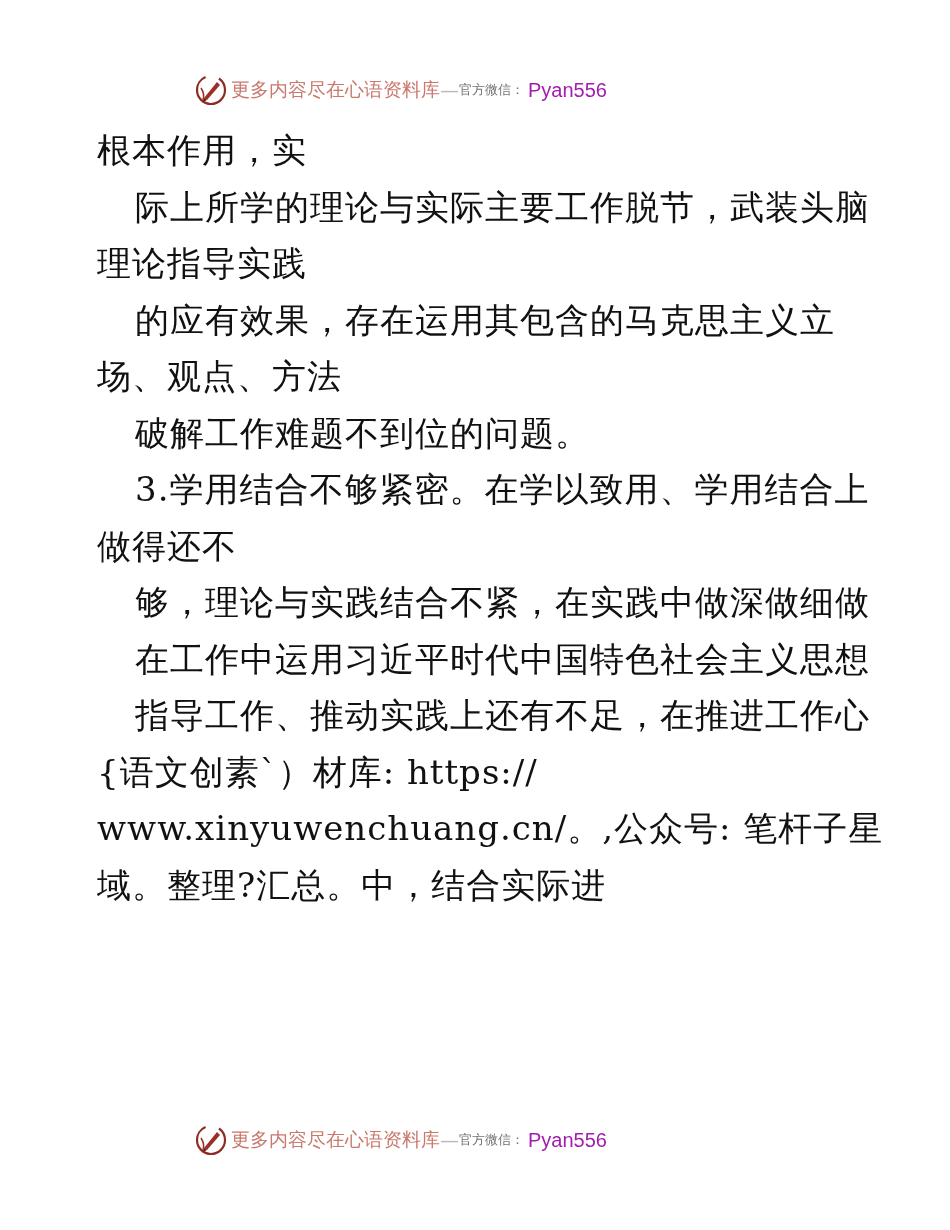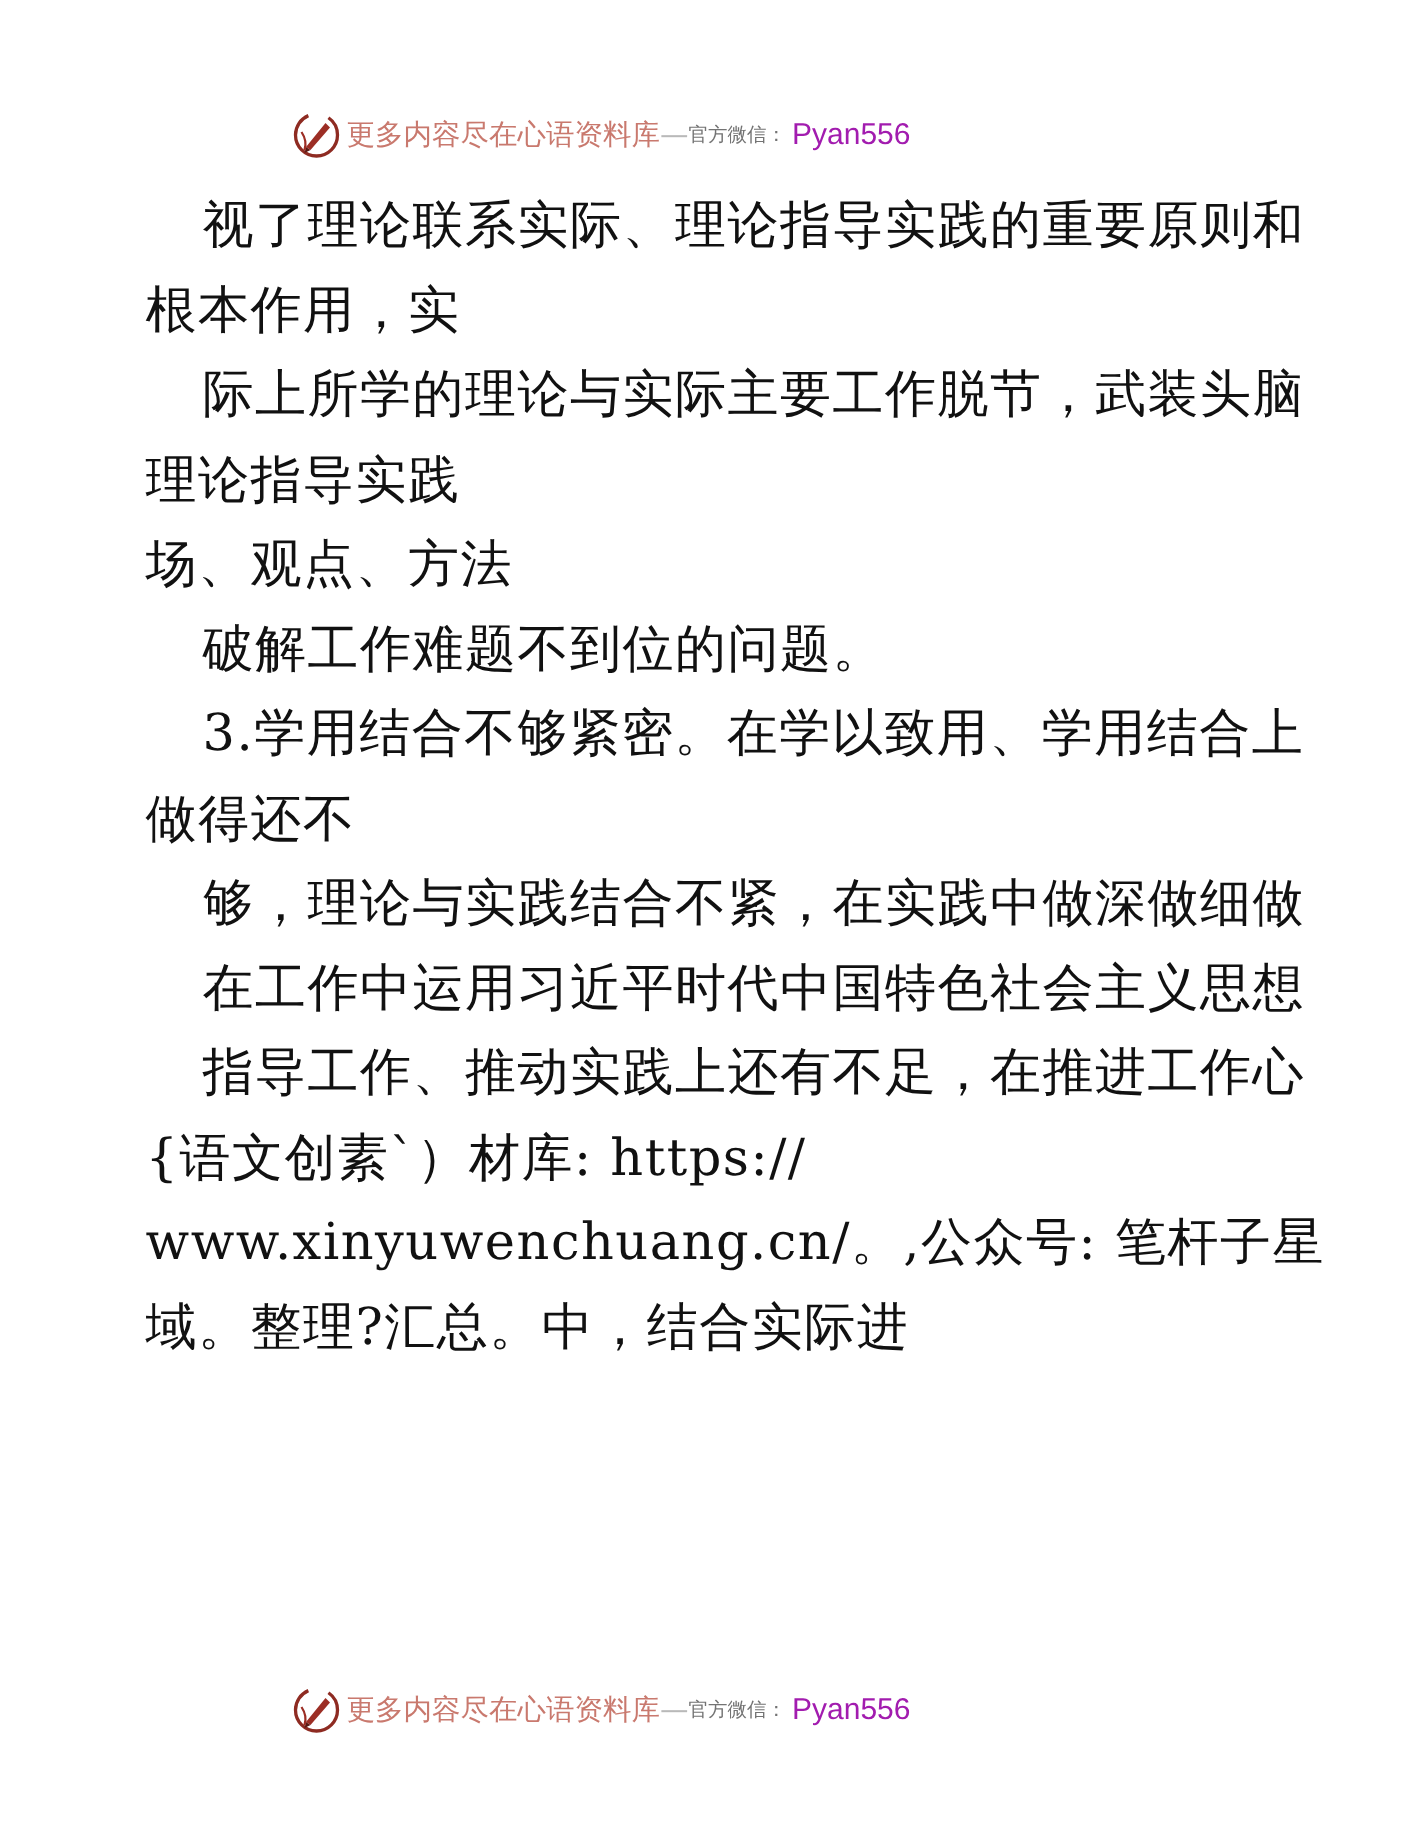--- a/index.html
+++ b/index.html
@@ -81,24 +81,24 @@
       <path d="M6 14 Q10 20 8 26" stroke="#9c2e25" stroke-width="1.5" fill="none"></path>
     </svg>
   </span>
   <span class="brand">更多内容尽在心语资料库</span>
   <span class="dash">—</span>
   <span class="wechat">官方微信：</span>
   <span class="handle">Pyan556</span>
 </div>
 
 <div class="content">
-  <div class="line indent">视了理论联系实际、理论指导实践的重要原则和</div>
   <div class="line">根本作用，实</div>
   <div class="line indent">际上所学的理论与实际主要工作脱节，武装头脑</div>
   <div class="line">理论指导实践</div>
+  <div class="line indent">的应有效果，存在运用其包含的马克思主义立</div>
   <div class="line">场、观点、方法</div>
   <div class="line indent">破解工作难题不到位的问题。</div>
   <div class="line indent">3.学用结合不够紧密。在学以致用、学用结合上</div>
   <div class="line">做得还不</div>
   <div class="line indent">够，理论与实践结合不紧，在实践中做深做细做</div>
   <div class="line indent">在工作中运用习近平时代中国特色社会主义思想</div>
   <div class="line indent">指导工作、推动实践上还有不足，在推进工作心</div>
   <div class="line">{语文创素`）材库: https://</div>
   <div class="line">www.xinyuwenchuang.cn/。,公众号: 笔杆子星</div>
   <div class="line">域。整理?汇总。中，结合实际进</div>

